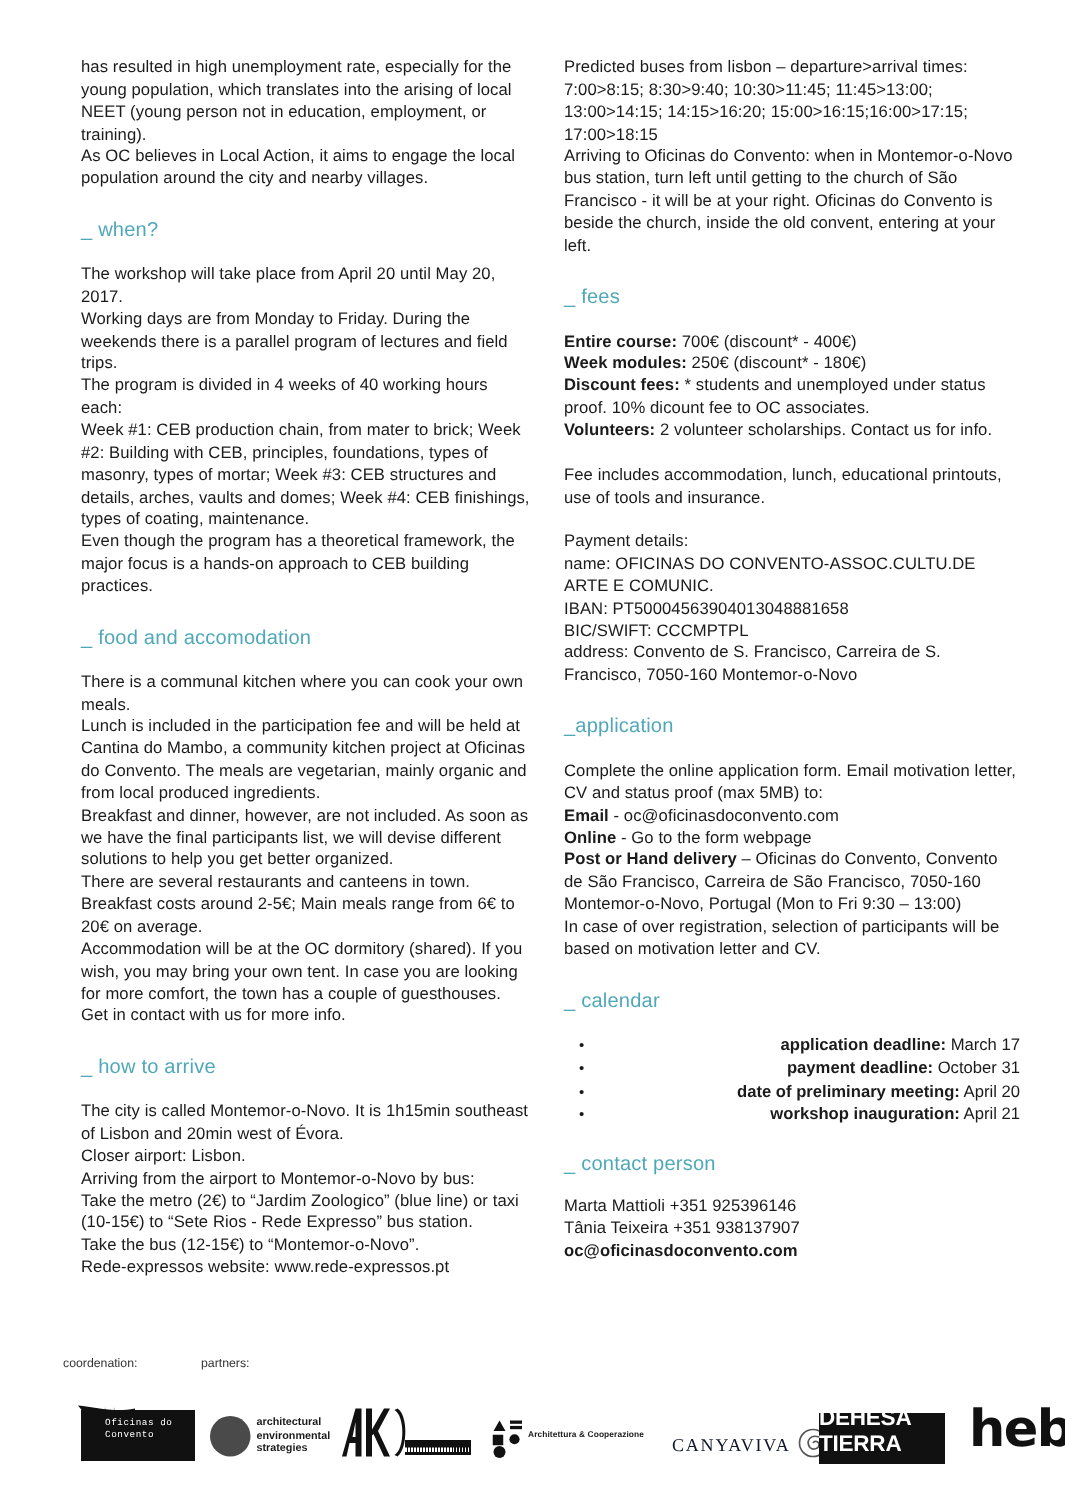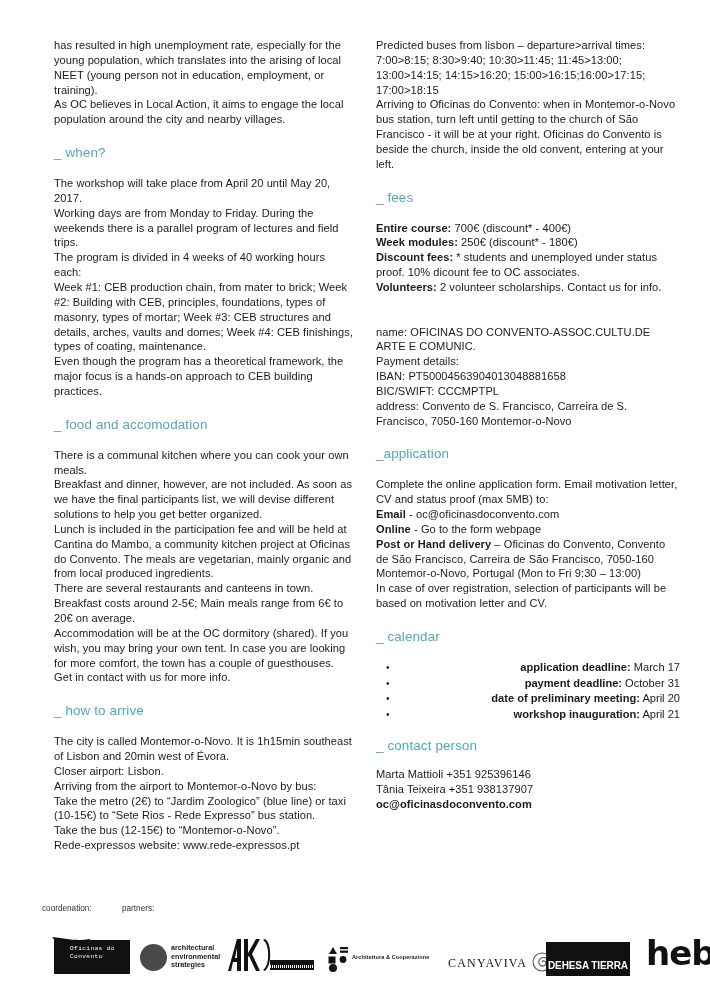--- a/index.html
+++ b/index.html
@@ -83,21 +83,21 @@
     height: 92px;
   }
   .foot-labels {
     font-size: 8.2px;
     color: #333;
     position: relative;
     height: 14px;
   }
   .foot-labels span { position: absolute; top: 0; text-align: right; }
   .lbl-coord { left: 0; }
-  .lbl-partners { left: 80px; }
+  .lbl-partners { left: 92px; }
 
   .logos {
     position: absolute;
     left: 6px;
     top: 18px;
     right: 0;
     height: 58px;
   }
   .logo { position: absolute; bottom: 4px; }
 
@@ -156,21 +156,21 @@
   }
   .cv-mark { position: absolute; left: 84px; top: 2px; }
 
   
   .logo-dt { left: 498px; width: 84px; height: 34px; }
   .dt-box { position: absolute; left:0; top:0; width: 84px; height: 34px; background:#111; }
   .dt-text {
     position: absolute; left: 0; top: 0; width: 84px; height: 34px;
     display: flex; align-items: flex-end; justify-content: center;
     padding-bottom: 5px; box-sizing: border-box;
-    color: #fff; font-size: 10px; font-weight: 700; letter-spacing: -0.01em;
+    color: #fff; font-size: 15px; font-weight: 700; letter-spacing: -0.01em;
     font-family: "Liberation Sans", sans-serif;
   }
 
   
   .logo-heb { left: 598px; width: 78px; height: 40px; }
   .heb-text {
     font-size: 34px; font-weight: 700; color: #111; line-height: 34px;
     letter-spacing: -0.03em; font-family: "DejaVu Sans", sans-serif;
   }
 </style>
@@ -191,22 +191,22 @@
       <p class="body">The workshop will take place from April 20 until May 20, 2017.</p>
       <p class="body">Working days are from Monday to Friday. During the weekends there is a parallel program of lectures and field trips.</p>
       <p class="body">The program is divided in 4 weeks of 40 working hours each:</p>
       <p class="body">Week #1: CEB production chain, from mater to brick; Week #2: Building with CEB, principles, foundations, types of masonry, types of mortar; Week #3: CEB structures and details, arches, vaults and domes; Week #4: CEB finishings, types of coating, maintenance.</p>
       <p class="body">Even though the program has a theoretical framework, the major focus is a hands-on approach to CEB building practices.</p>
 
       <div class="sec-wrap">
         <h2 class="section">_ food and accomodation</h2>
       </div>
       <p class="body">There is a communal kitchen where you can cook your own meals.</p>
+      <p class="body">Lunch is included in the participation fee and will be held at Cantina do Mambo, a community kitchen project at Oficinas do Convento. The meals are vegetarian, mainly organic and from local produced ingredients.</p>
       <p class="body">Breakfast and dinner, however, are not included. As soon as we have the final participants list, we will devise different solutions to help you get better organized.</p>
-      <p class="body">Lunch is included in the participation fee and will be held at Cantina do Mambo, a community kitchen project at Oficinas do Convento. The meals are vegetarian, mainly organic and from local produced ingredients.</p>
       <p class="body">There are several restaurants and canteens in town. Breakfast costs around 2-5€; Main meals range from 6€ to 20€ on average.</p>
       <p class="body">Accommodation will be at the OC dormitory (shared). If you wish, you may bring your own tent. In case you are looking for more comfort, the town has a couple of guesthouses. Get in contact with us for more info.</p>
 
       <div class="sec-wrap">
         <h2 class="section">_ how to arrive</h2>
       </div>
       <p class="body">The city is called Montemor-o-Novo. It is 1h15min southeast of Lisbon and 20min west of Évora.</p>
       <p class="body">Closer airport: Lisbon.</p>
       <p class="body">Arriving from the airport to Montemor-o-Novo by bus:</p>
       <p class="body">Take the metro (2€) to “Jardim Zoologico” (blue line) or taxi (10-15€) to “Sete Rios - Rede Expresso” bus station.</p>
@@ -222,24 +222,25 @@
       <div class="sec-wrap">
         <h2 class="section">_ fees</h2>
       </div>
 
       <p class="body"><b>Entire course:</b><span> 700€ (discount* - 400€)</span></p>
       <p class="body"><b>Week modules:</b><span> 250€ (discount* - 180€)</span></p>
       <p class="body"><b>Discount fees:</b><span> * students and unemployed under status proof.  10% dicount fee to OC associates.</span></p>
       <p class="body"><b>Volunteers:</b><span> 2 volunteer scholarships. Contact us for info.</span></p>
 
       <div class="gap"></div>
+      <p class="body">Fee includes accommodation, lunch, educational printouts, use of tools and insurance.</p>
 
       <div class="gap"></div>
+      <p class="body">Payment details:</p>
       <p class="body">name:  OFICINAS DO CONVENTO-ASSOC.CULTU.DE ARTE E COMUNIC.</p>
-      <p class="body">Payment details:</p>
       <p class="body">IBAN:  PT50004563904013048881658</p>
       <p class="body">BIC/SWIFT:  CCCMPTPL</p>
       <p class="body">address: Convento de S. Francisco, Carreira de S. Francisco, 7050-160 Montemor-o-Novo</p>
 
       <div class="sec-wrap">
         <h2 class="section">_application</h2>
       </div>
       <p class="body">Complete the online application form. Email motivation letter, CV and status proof (max 5MB) to:</p>
       <p class="body"><b>Email</b><span> - oc@oficinasdoconvento.com</span></p>
       <p class="body"><b>Online</b><span> - Go to the form webpage</span></p>

